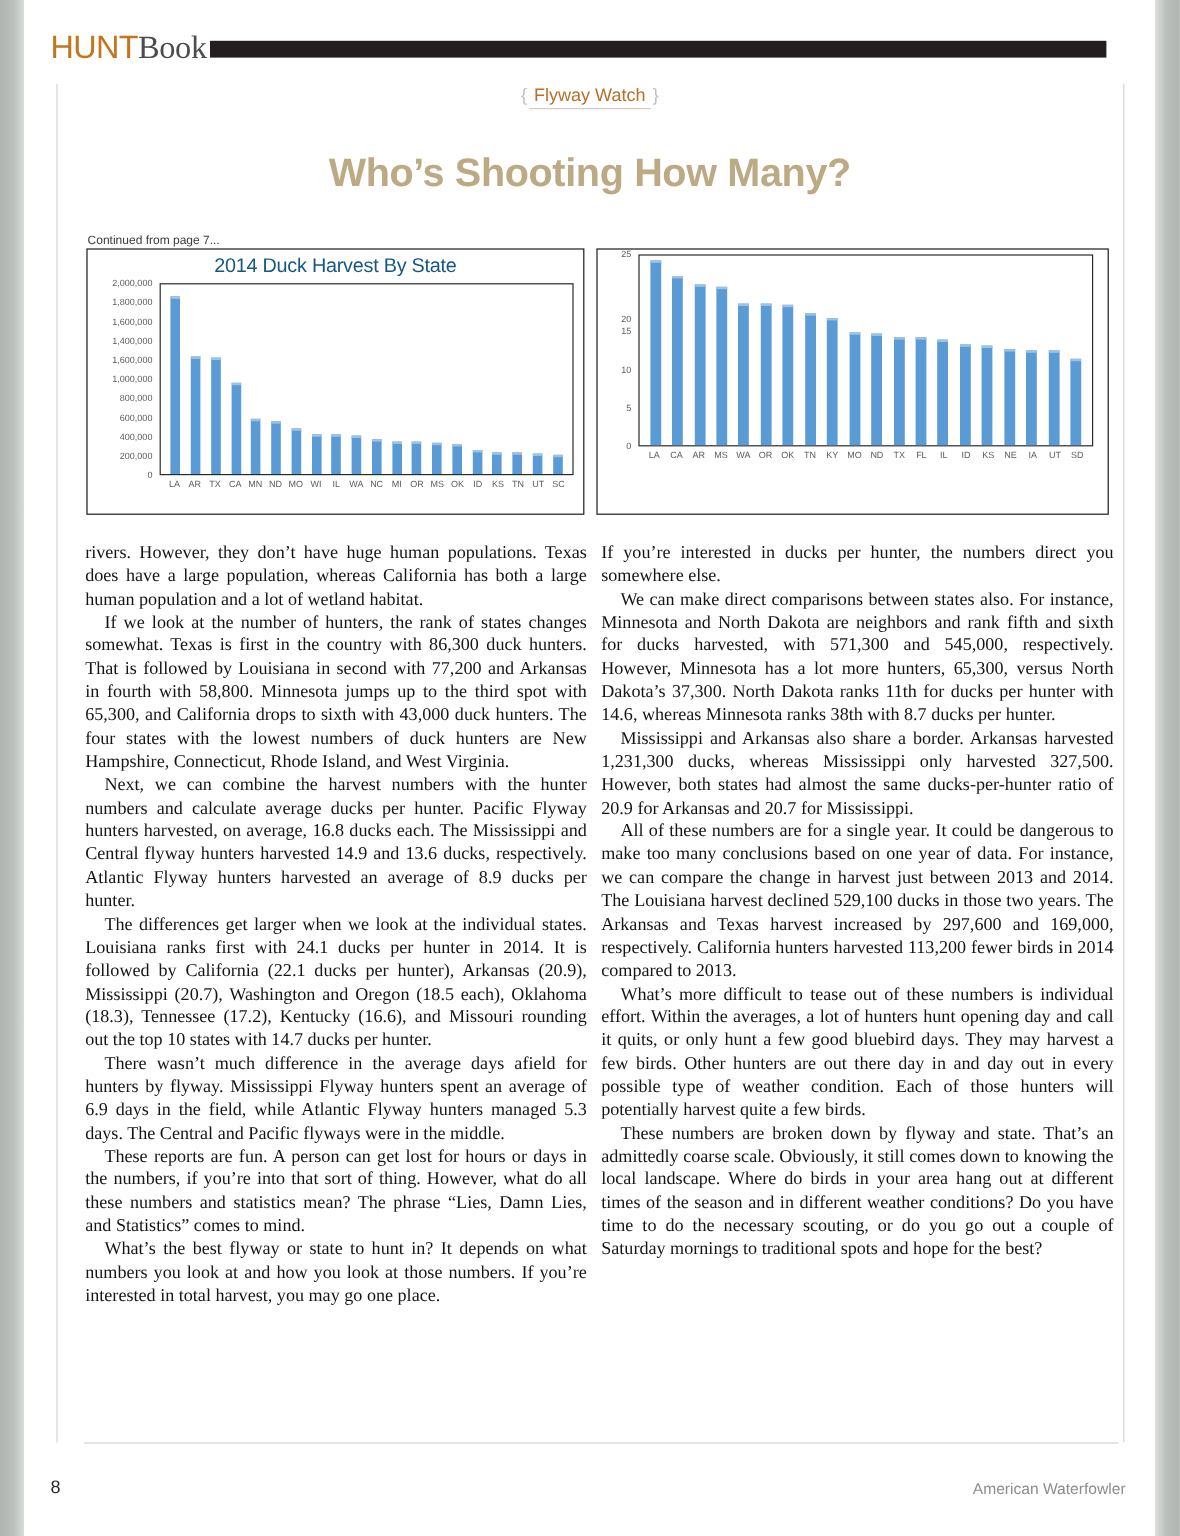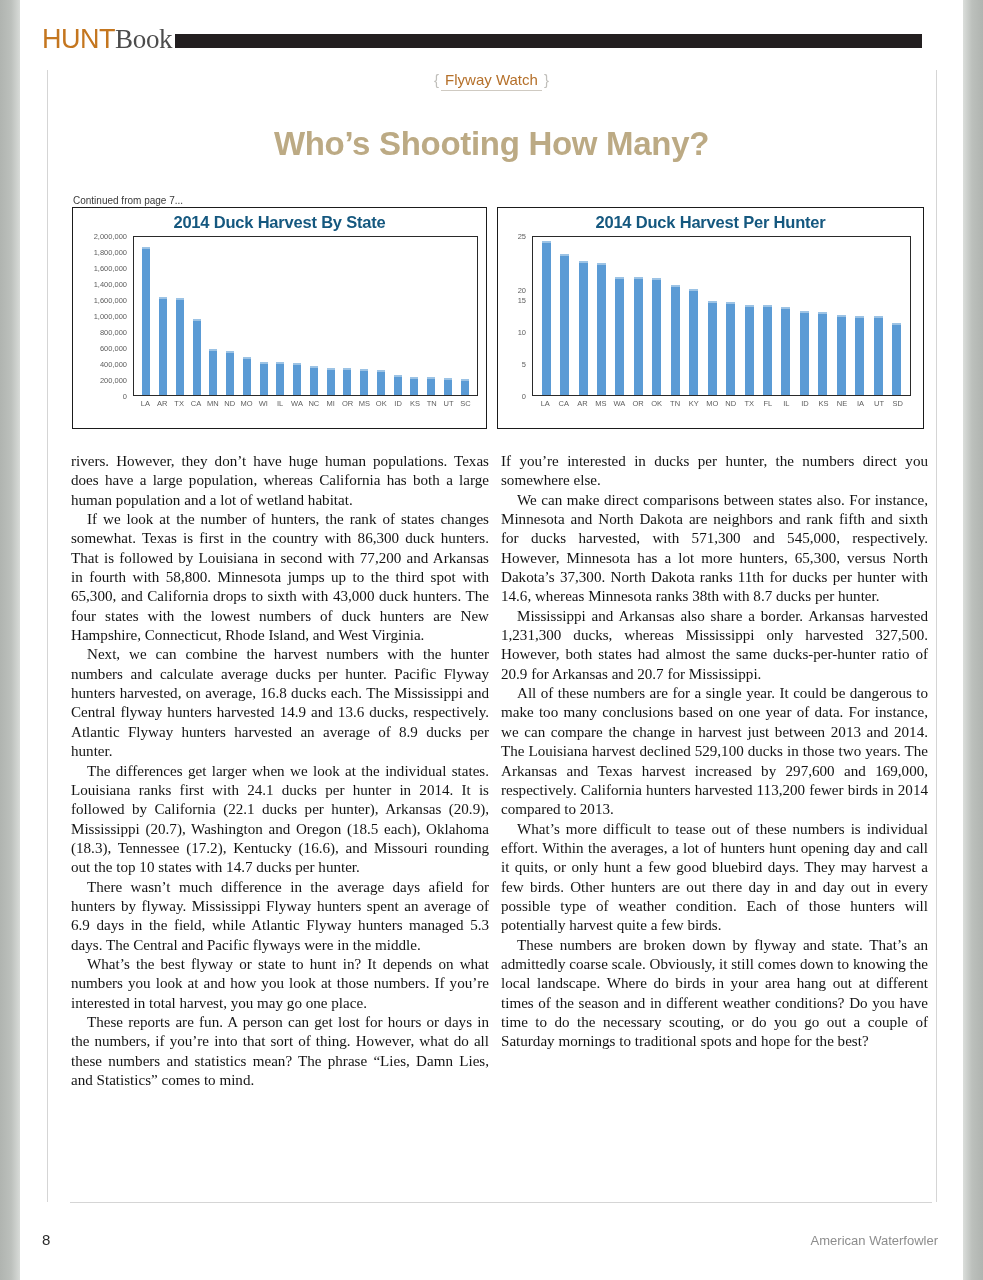--- a/index.html
+++ b/index.html
@@ -131,21 +131,21 @@
     background: #ffffff;
     border: 1px solid #1b1b1b;
     box-sizing: border-box;
   }
   #chart-left  { left: 72px;  top: 207px; width: 415px; height: 222px; }
   #chart-right { left: 497px; top: 207px; width: 427px; height: 222px; }
 
   .chart-title {
     text-align: center;
     font-family: "Liberation Sans", sans-serif;
-    font-weight: bold;
+    font-weight: normal;
     font-size: 16.5px;
     color: #15587f;
     margin-top: 5px;
     letter-spacing: -0.2px;
   }
   .plot-wrap {
     position: relative;
     margin: 4px 6px 0 6px;
     height: 185px;
   }
@@ -332,21 +332,20 @@
         <div class="x-tick">ID</div>
         <div class="x-tick">KS</div>
         <div class="x-tick">TN</div>
         <div class="x-tick">UT</div>
         <div class="x-tick">SC</div>
       </div>
   </div>
 </div>
 
 <div class="chart-box" id="chart-right">
-  <div class="chart-title">2014 Duck Harvest Per Hunter</div>
   <div class="plot-wrap">
     <div class="y-axis">
         <div class="y-tick" style="top: 0px;">25</div>
         <div class="y-tick" style="top: 42px; margin-top: 12px;">20</div>
         <div class="y-tick" style="top: 64px;">15</div>
         <div class="y-tick" style="top: 96px;">10</div>
         <div class="y-tick" style="top: 128px;">5</div>
         <div class="y-tick" style="top: 160px;">0</div>
       </div>
     <div class="plot-area">
@@ -397,22 +396,22 @@
       </div>
   </div>
 </div>
 
 <div class="body-col" id="col-left">
     <p class="first">rivers. However, they don’t have huge human populations. Texas does have a large population, whereas California has both a large human population and a lot of wetland habitat.</p>
     <p>If we look at the number of hunters, the rank of states changes somewhat. Texas is first in the country with 86,300 duck hunters. That is followed by Louisiana in second with 77,200 and Arkansas in fourth with 58,800. Minnesota jumps up to the third spot with 65,300, and California drops to sixth with 43,000 duck hunters. The four states with the lowest numbers of duck hunters are New Hampshire, Connecticut, Rhode Island, and West Virginia.</p>
     <p>Next, we can combine the harvest numbers with the hunter numbers and calculate average ducks per hunter. Pacific Flyway hunters harvested, on average, 16.8 ducks each. The Mississippi and Central flyway hunters harvested 14.9 and 13.6 ducks, respectively. Atlantic Flyway hunters harvested an average of 8.9 ducks per hunter.</p>
     <p>The differences get larger when we look at the individual states. Louisiana ranks first with 24.1 ducks per hunter in 2014. It is followed by California (22.1 ducks per hunter), Arkansas (20.9), Mississippi (20.7), Washington and Oregon (18.5 each), Oklahoma (18.3), Tennessee (17.2), Kentucky (16.6), and Missouri rounding out the top 10 states with 14.7 ducks per hunter.</p>
     <p>There wasn’t much difference in the average days afield for hunters by flyway. Mississippi Flyway hunters spent an average of 6.9 days in the field, while Atlantic Flyway hunters managed 5.3 days. The Central and Pacific flyways were in the middle.</p>
+    <p>These reports are fun. A person can get lost for hours or days in the numbers, if you’re into that sort of thing. However, what do all these numbers and statistics mean? The phrase “Lies, Damn Lies, and Statistics” comes to mind.</p>
     <p>What’s the best flyway or state to hunt in? It depends on what numbers you look at and how you look at those numbers. If you’re interested in total harvest, you may go one place.</p>
-    <p>These reports are fun. A person can get lost for hours or days in the numbers, if you’re into that sort of thing. However, what do all these numbers and statistics mean? The phrase “Lies, Damn Lies, and Statistics” comes to mind.</p>
   </div>
 <div class="body-col" id="col-right">
     <p class="first">If you’re interested in ducks per hunter, the numbers direct you somewhere else.</p>
     <p>We can make direct comparisons between states also. For instance, Minnesota and North Dakota are neighbors and rank fifth and sixth for ducks harvested, with 571,300 and 545,000, respectively. However, Minnesota has a lot more hunters, 65,300, versus North Dakota’s 37,300. North Dakota ranks 11th for ducks per hunter with 14.6, whereas Minnesota ranks 38th with 8.7 ducks per hunter.</p>
     <p>Mississippi and Arkansas also share a border. Arkansas harvested 1,231,300 ducks, whereas Mississippi only harvested 327,500. However, both states had almost the same ducks-per-hunter ratio of 20.9 for Arkansas and 20.7 for Mississippi.</p>
     <p>All of these numbers are for a single year. It could be dangerous to make too many conclusions based on one year of data. For instance, we can compare the change in harvest just between 2013 and 2014. The Louisiana harvest declined 529,100 ducks in those two years. The Arkansas and Texas harvest increased by 297,600 and 169,000, respectively. California hunters harvested 113,200 fewer birds in 2014 compared to 2013.</p>
     <p>What’s more difficult to tease out of these numbers is individual effort. Within the averages, a lot of hunters hunt opening day and call it quits, or only hunt a few good bluebird days. They may harvest a few birds. Other hunters are out there day in and day out in every possible type of weather condition. Each of those hunters will potentially harvest quite a few birds.</p>
     <p>These numbers are broken down by flyway and state. That’s an admittedly coarse scale. Obviously, it still comes down to knowing the local landscape. Where do birds in your area hang out at different times of the season and in different weather conditions? Do you have time to do the necessary scouting, or do you go out a couple of Saturday mornings to traditional spots and hope for the best?</p>
   </div>
 

